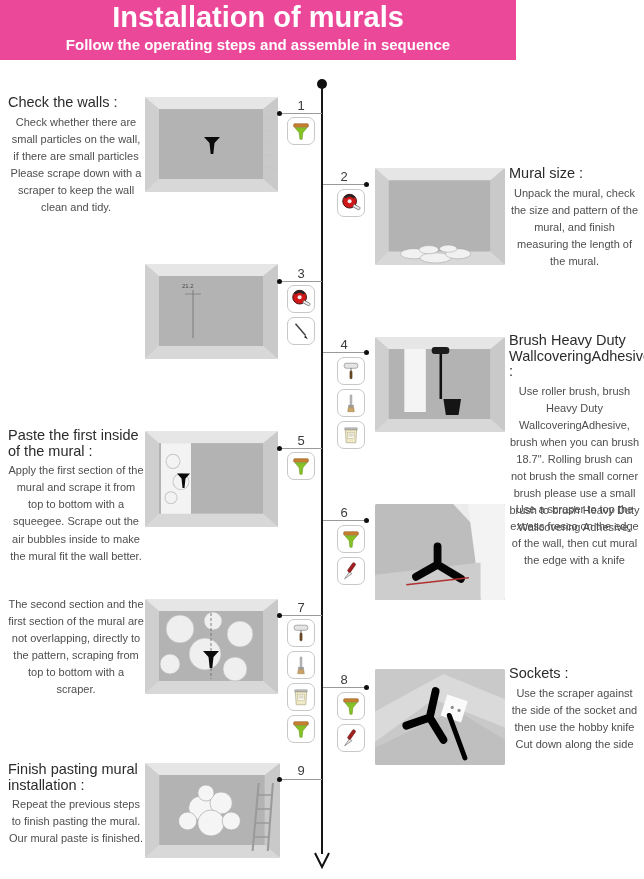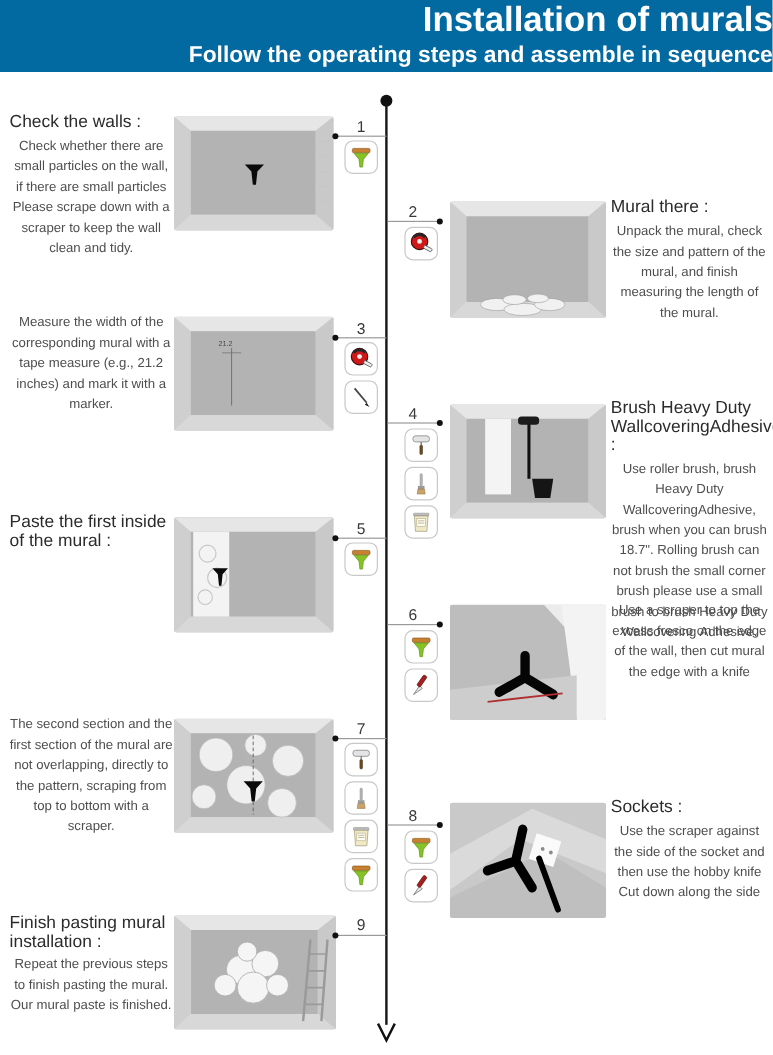--- a/index.html
+++ b/index.html
@@ -1,21 +1,21 @@
 <!DOCTYPE html>
 <html><head>
 <meta charset="utf-8">
 <style>
   html,body{margin:0;padding:0;background:#fff;}
   .canvas{position:relative;width:644px;height:879px;background:#fff;overflow:hidden;
           font-family:"Liberation Sans",sans-serif;}
   
-  .header{position:absolute;left:0;top:0;width:644px;height:60px;background:#0369a1;color:#fff;text-align:right;}
+  .header{position:absolute;left:0;top:0;width:516px;height:60px;background:#ec4899;color:#fff;text-align:center;}
   .header .title{font-size:29px;font-weight:600;line-height:1.1;margin-top:2px;}
-  .header .subtitle{font-size:19px;font-weight:700;margin-top:2px;}
+  .header .subtitle{font-size:15px;font-weight:700;margin-top:2px;}
   
   .tl-line{position:absolute;left:321px;top:86px;width:2px;height:768px;background:#161616;}
   .tl-dot{position:absolute;left:317px;top:79px;width:10px;height:10px;border-radius:50%;background:#101010;}
   .tl-arrow{position:absolute;left:312px;top:850px;}
   
   .txt{position:absolute;color:#222;}
   .txt-left{left:8px;width:136px;}
   .txt-right{left:509px;width:131px;}
   .txt h3{margin:0 0 3px 0;font-size:14.5px;font-weight:500;line-height:1.08;color:#2b2b2b;}
   .txt p{margin:0;font-size:11px;line-height:1.55;color:#4e4e4e;text-align:center;}
@@ -140,26 +140,25 @@
       <g fill="#f1f1f1" stroke="#9e9e9e" stroke-width="0.5">
         <ellipse cx="40" cy="84" rx="14" ry="5"></ellipse>
           <ellipse cx="62" cy="88" rx="16" ry="5"></ellipse>
         <ellipse cx="85" cy="84" rx="13" ry="5"></ellipse>
           <ellipse cx="55" cy="80" rx="10" ry="4"></ellipse>
         <ellipse cx="75" cy="79" rx="9" ry="3.5"></ellipse>
       </g>
     </svg>
   </div>
   <div class="txt txt-right" style="top:166px">
-    <h3>Mural there :</h3>
+    <h3>Mural size :</h3>
     <p>Unpack the mural, check the size and pattern of the mural, and finish measuring the length of the mural.</p>
   </div>
 
   <div class="txt txt-left" style="top:261px">
-    <p>Measure the width of the corresponding mural with a tape measure (e.g., 21.2 inches) and mark it with a marker.</p>
   </div>
   <div class="img" style="left:145px;top:264px;width:133px;height:95px">
     <svg viewBox="0 0 133 95" preserveAspectRatio="none">
       <use href="#room"></use>
       <line x1="48" y1="26" x2="48" y2="74" stroke="#6f6f6f" stroke-width="0.8"></line>
       <line x1="40" y1="30" x2="56" y2="30" stroke="#6f6f6f" stroke-width="0.6"></line>
       <text x="37" y="24" font-size="6" fill="#4a4a4a" font-family="Liberation Sans, sans-serif">21.2</text>
     </svg>
   </div>
   <span class="num" style="left:280px;top:266px">3</span>
@@ -207,20 +206,21 @@
       <path d="M70 62 h18 l-2.5 16 h-13 z" fill="#151515"></path>
     </svg>
   </div>
   <div class="txt txt-right" style="top:333px">
     <h3>Brush Heavy Duty WallcoveringAdhesive :</h3>
     <p>Use roller brush, brush Heavy Duty WallcoveringAdhesive, brush when you can brush 18.7". Rolling brush can not brush the small corner brush please use a small brush to brush Heavy Duty Wallcovering Adhesive.</p>
   </div>
 
   <div class="txt txt-left" style="top:428px">
     <h3>Paste the first inside of the mural :</h3>
+    <p>Apply the first section of the mural and scrape it from top to bottom with a squeegee. Scrape out the air bubbles inside to make the mural fit the wall better.</p>
   </div>
   <div class="img" style="left:145px;top:431px;width:133px;height:96px">
     <svg viewBox="0 0 133 95" preserveAspectRatio="none">
       <use href="#room"></use>
       <rect x="16" y="12" width="30" height="70" fill="#f3f3f3"></rect>
       <g fill="none" stroke="#c7c7c7" stroke-width="1">
         <circle cx="28" cy="30" r="7"></circle>
           <circle cx="36" cy="50" r="8"></circle>
           <circle cx="26" cy="66" r="6"></circle>
       </g>

